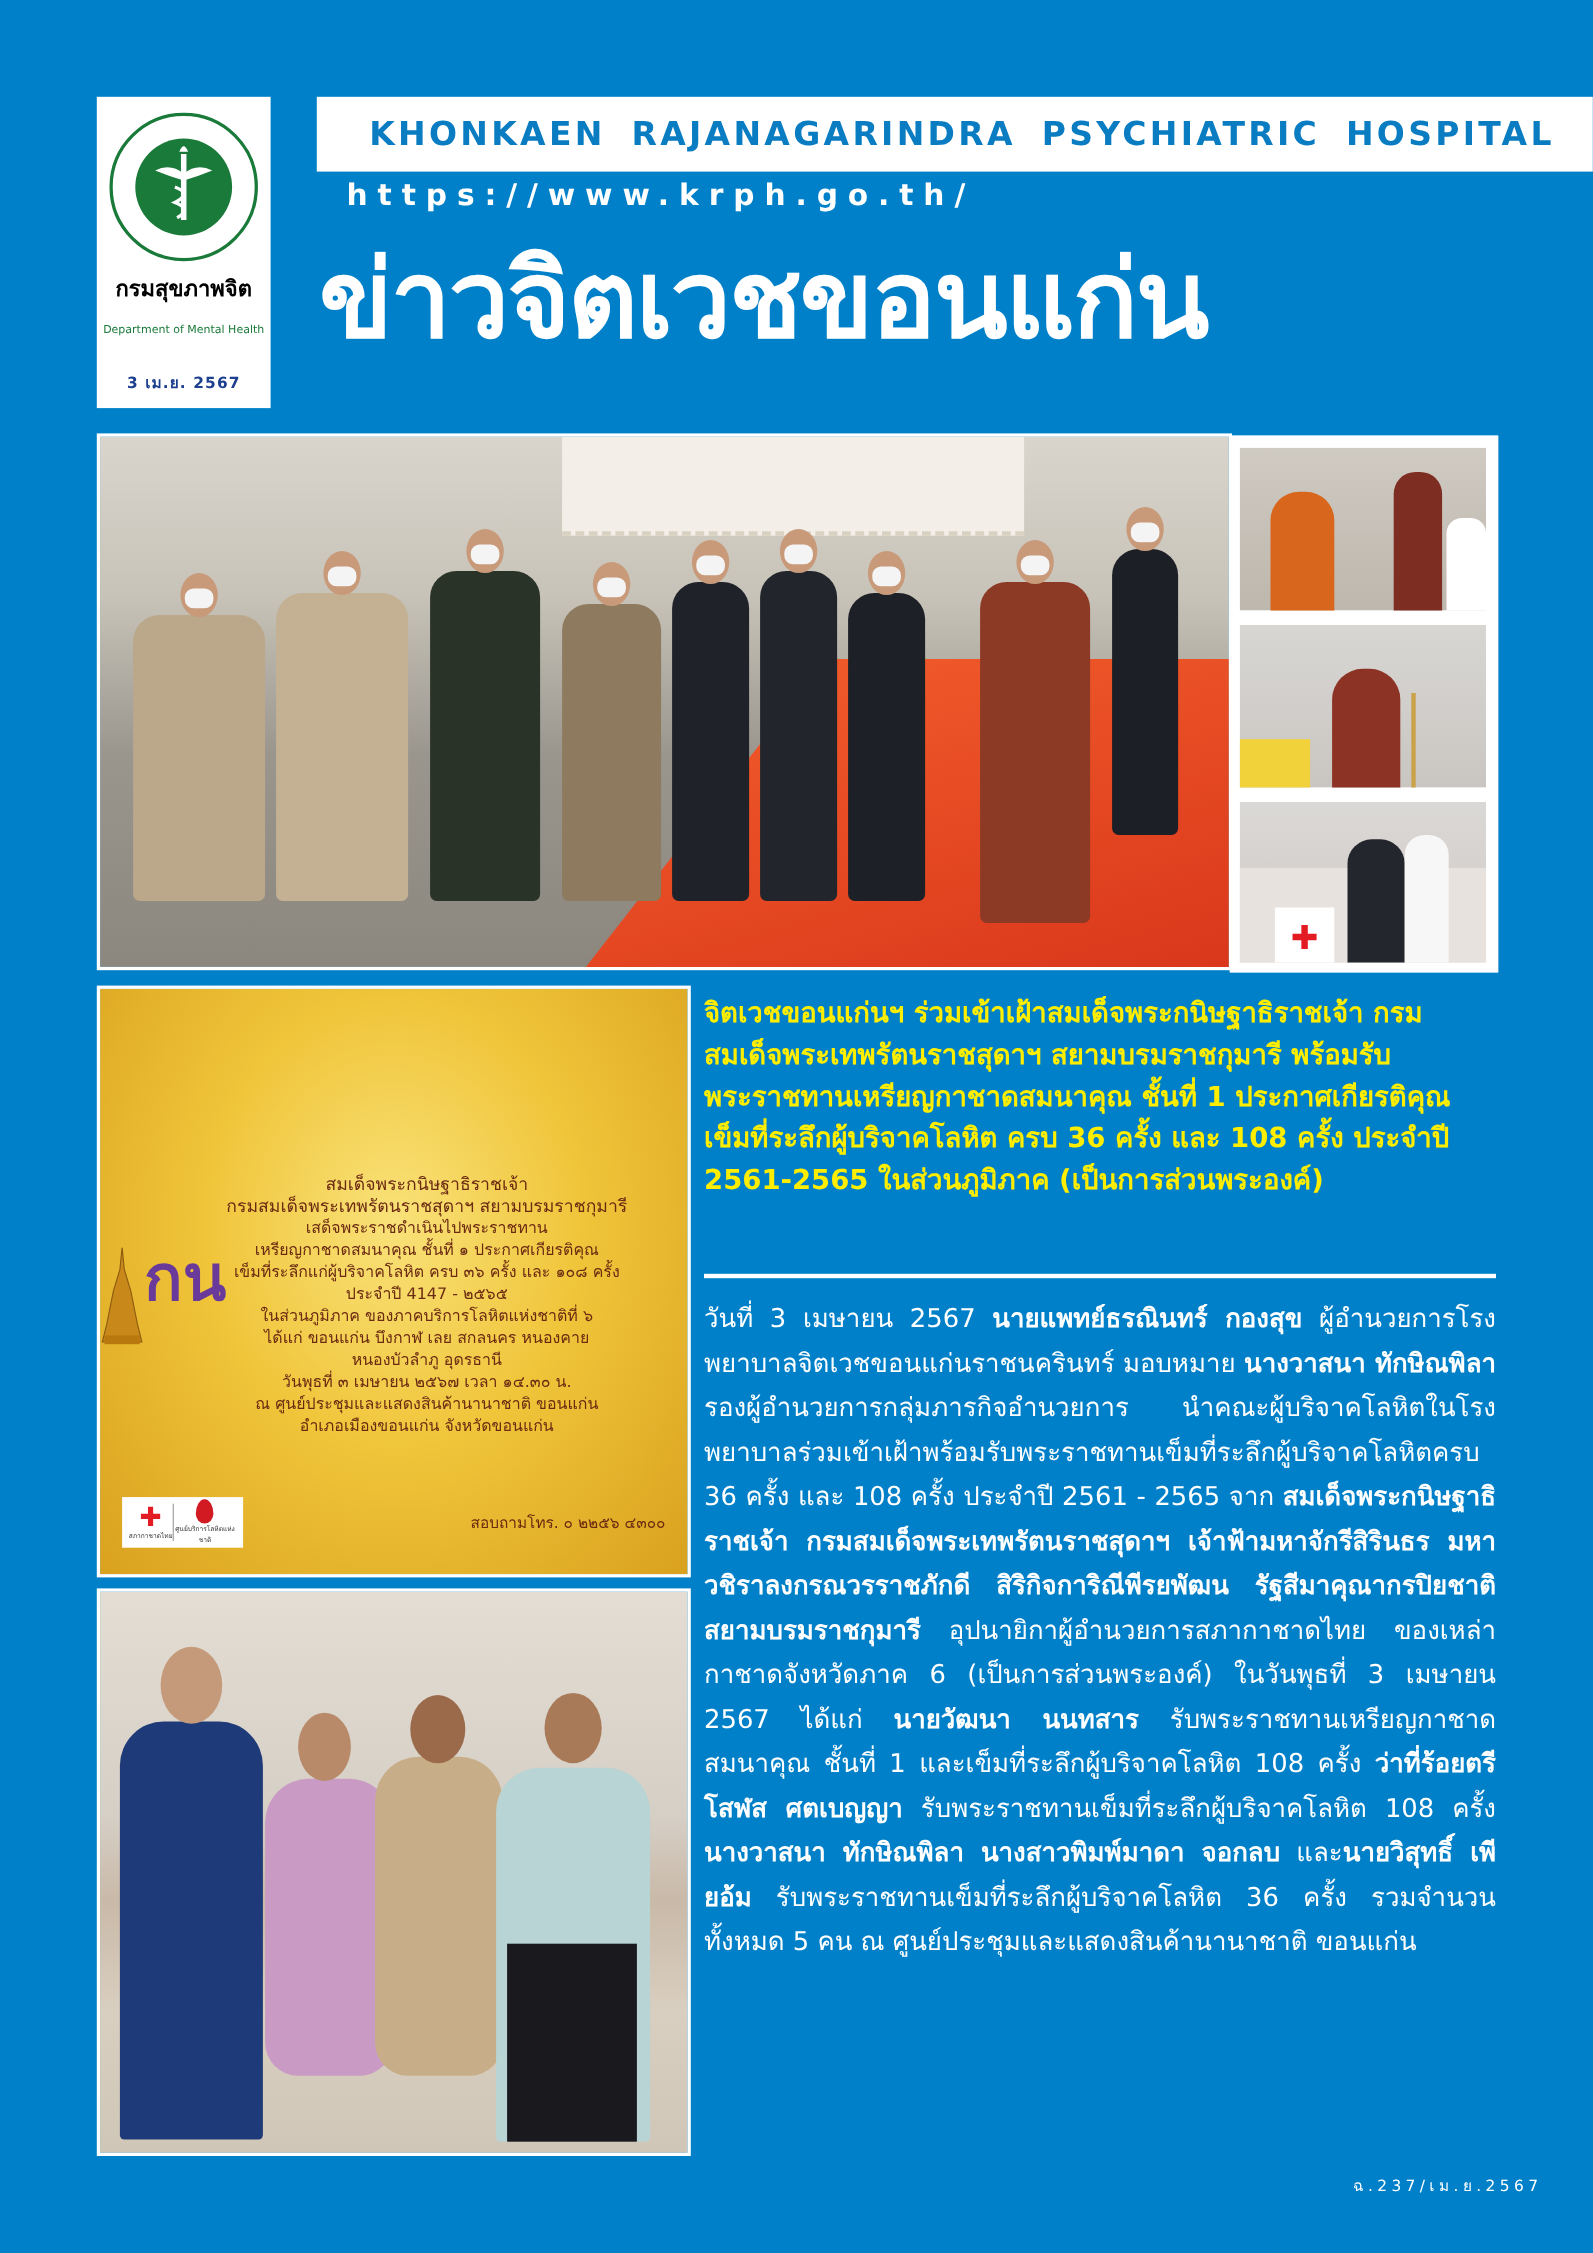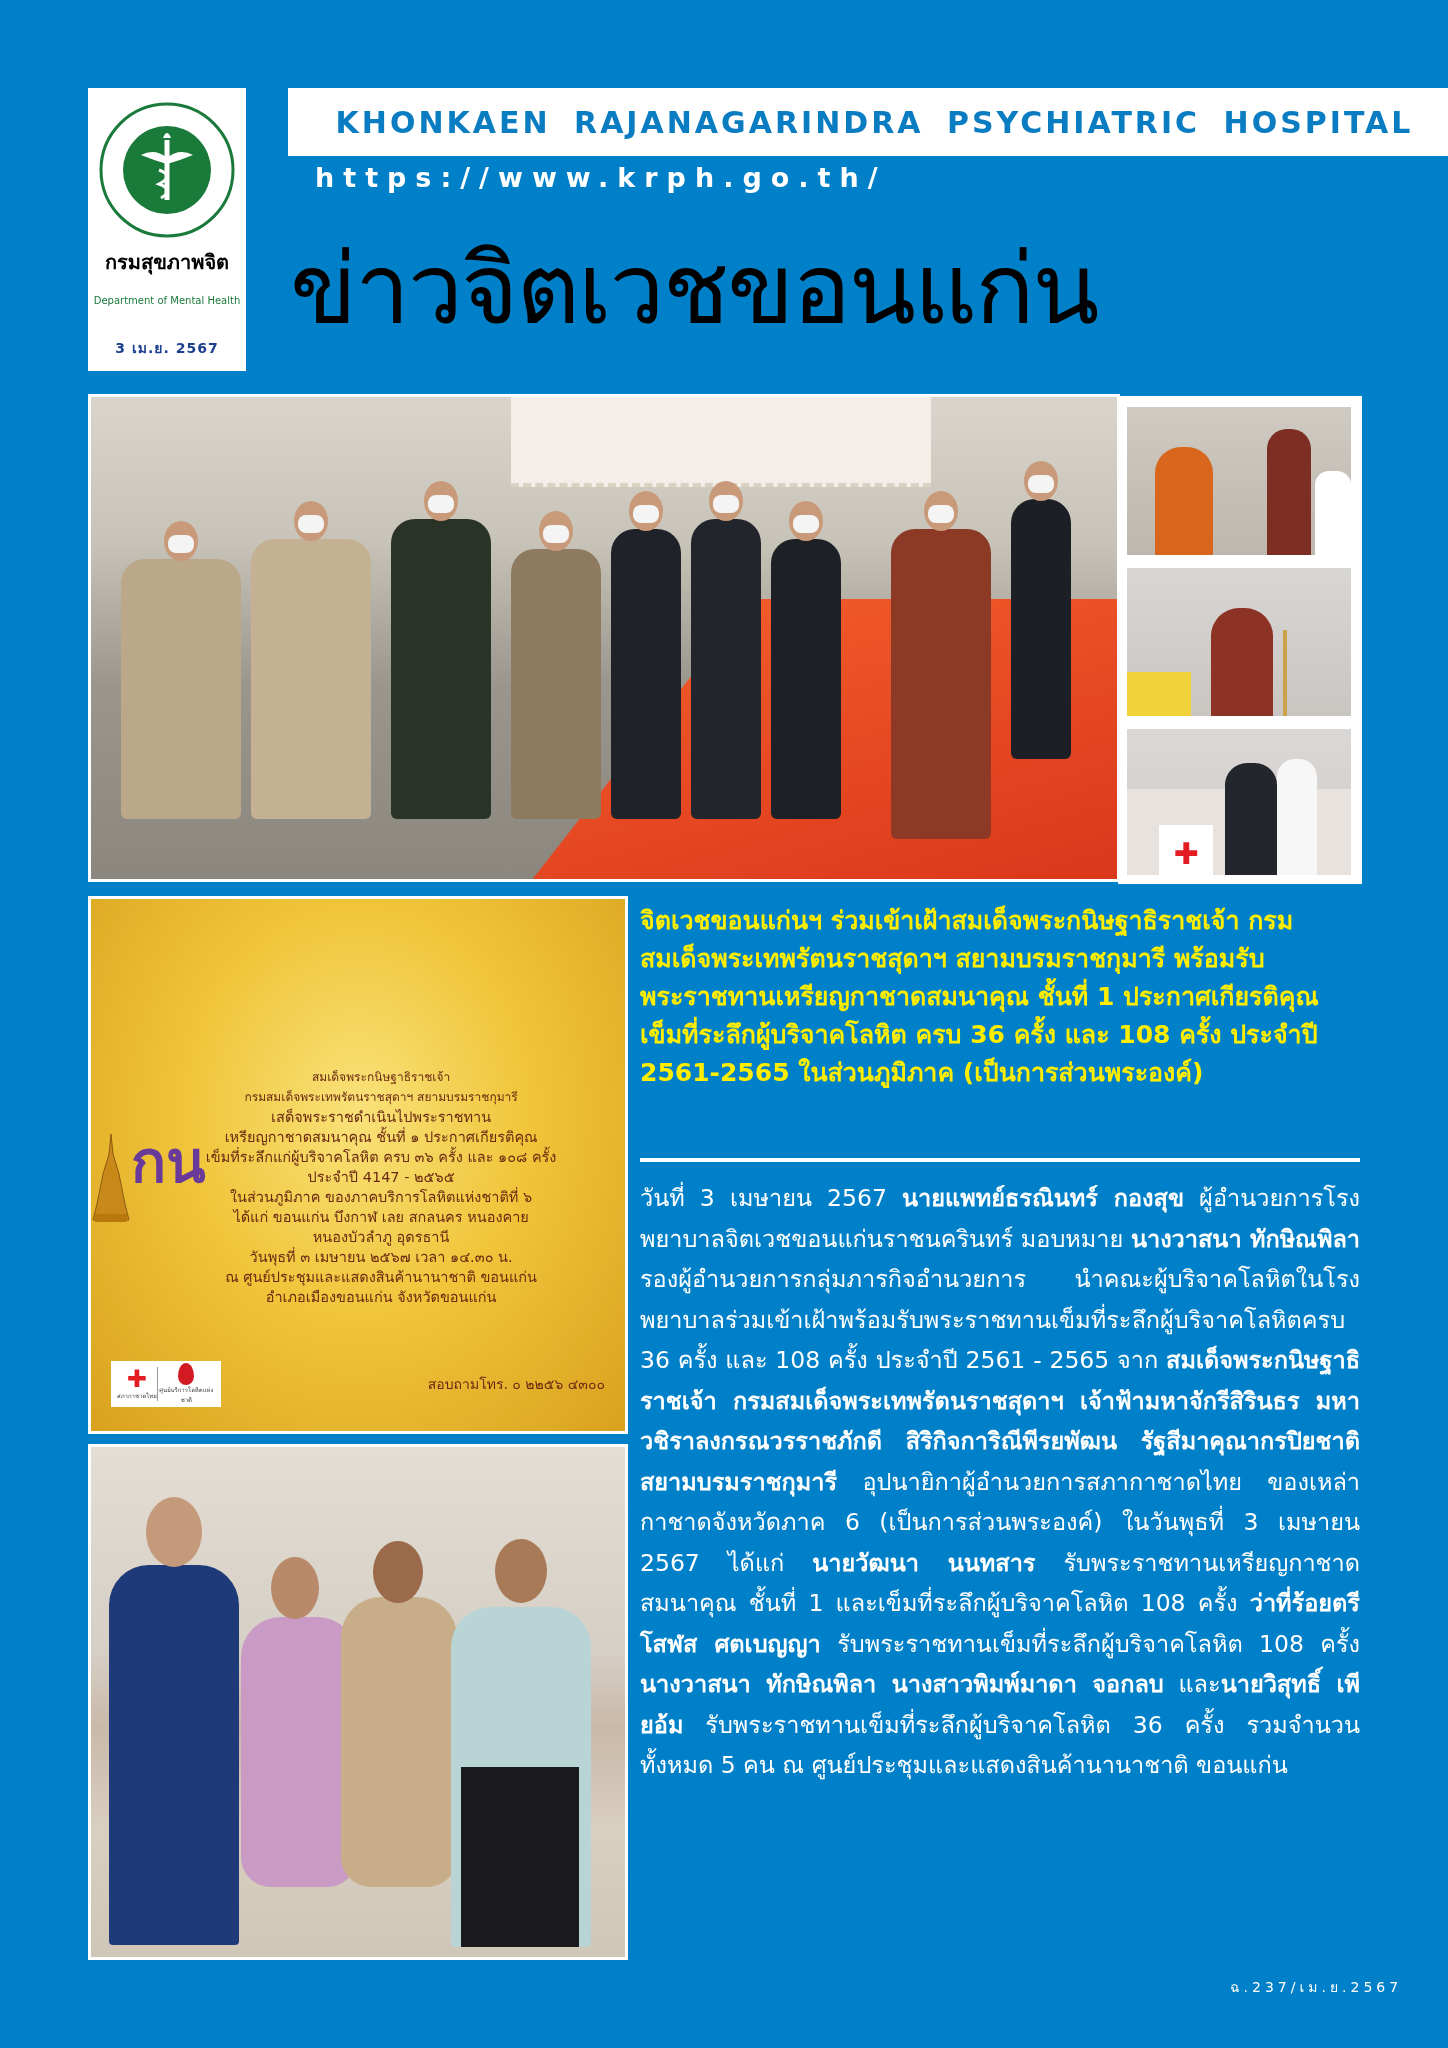--- a/index.html
+++ b/index.html
@@ -24,21 +24,21 @@
   .issue-date { color: #1d3f8f; font-weight: bold; font-size: 14px; margin-top: auto; margin-bottom: 12px; letter-spacing: 1px; }
 
   
   .hosp-banner {
     left: 288px; top: 88px; width: 1173px; height: 68px;
     background: #fff;
     display: flex; align-items: center; justify-content: center;
   }
   .hosp-name { color: #0a7cc2; font-weight: bold; font-size: 30px; letter-spacing: 3px; word-spacing: 10px; font-family: "DejaVu Sans", sans-serif; }
   .url { left: 315px; top: 162px; font-size: 27px; font-weight: bold; letter-spacing: 9px; color: #fff; }
-  .masthead { left: 290px; top: 236px; font-size: 98px; font-weight: normal; color: #000000; letter-spacing: -2px; line-height: 1.1; }
+  .masthead { left: 290px; top: 220px; font-size: 98px; font-weight: bold; color: #ffffff; letter-spacing: -2px; line-height: 1.1; }
 
   
   .hero {
     left: 88px; top: 394px; width: 1032px; height: 488px;
     border: 3px solid #fff; overflow: hidden;
     background: linear-gradient(180deg, #d9d5cd 0%, #c8c3b8 30%, #9a968e 60%, #8b877f 100%);
   }
   .hero .carpet { position: absolute; right: -40px; bottom: -20px; width: 640px; height: 300px; background: linear-gradient(160deg, #f05a2a, #d8341a); transform: skewX(-38deg); transform-origin: bottom right; }
   .hero .canopy { position: absolute; left: 420px; top: 0; width: 420px; height: 90px; background: #f3efe8; border-bottom: 4px dashed #d9d2c2; }
   .figure { position: absolute; bottom: 60px; border-radius: 24px 24px 6px 6px; }
@@ -60,21 +60,21 @@
   .invite {
     left: 88px; top: 896px; width: 540px; height: 538px;
     border: 3px solid #fff;
     background: radial-gradient(ellipse at 50% 40%, #f9e27a 0%, #f0c53a 45%, #d9a11e 100%);
     display: flex; flex-direction: row; align-items: center;
     color: #6b2a12;
   }
   .crown { margin-top: 28px; width: 40px; height: 90px; }
   .monogram { font-size: 58px; color: #6a3a9a; font-weight: bold; margin-top: -6px; line-height: 1; font-family: "DejaVu Serif", serif; }
   .invite-lines { margin-top: 44px; text-align: center; font-size: 14.5px; line-height: 20px; font-family: "DejaVu Sans", sans-serif; }
-  .invite-lines .big { font-size: 12px; }
+  .invite-lines .big { font-size: 16px; }
   .invite-footer { position: absolute; left: 20px; right: 20px; bottom: 24px; height: 46px; display: flex; align-items: center; justify-content: space-between; }
   .rc-logo { width: 110px; height: 46px; background: #fff; display: flex; align-items: center; justify-content: space-around; padding: 2px 6px; }
   .rc-cross { color: #e31b23; font-size: 24px; font-weight: bold; line-height: 1; }
   .rc-drop { width: 16px; height: 22px; background: #d21a22; border-radius: 50% 50% 50% 50% / 60% 60% 40% 40%; }
   .rc-label { font-size: 6px; color: #333; text-align: center; }
   .phone { font-size: 14px; color: #6b2a12; }
 
   
   .group-photo {
     left: 88px; top: 1444px; width: 540px; height: 516px;

